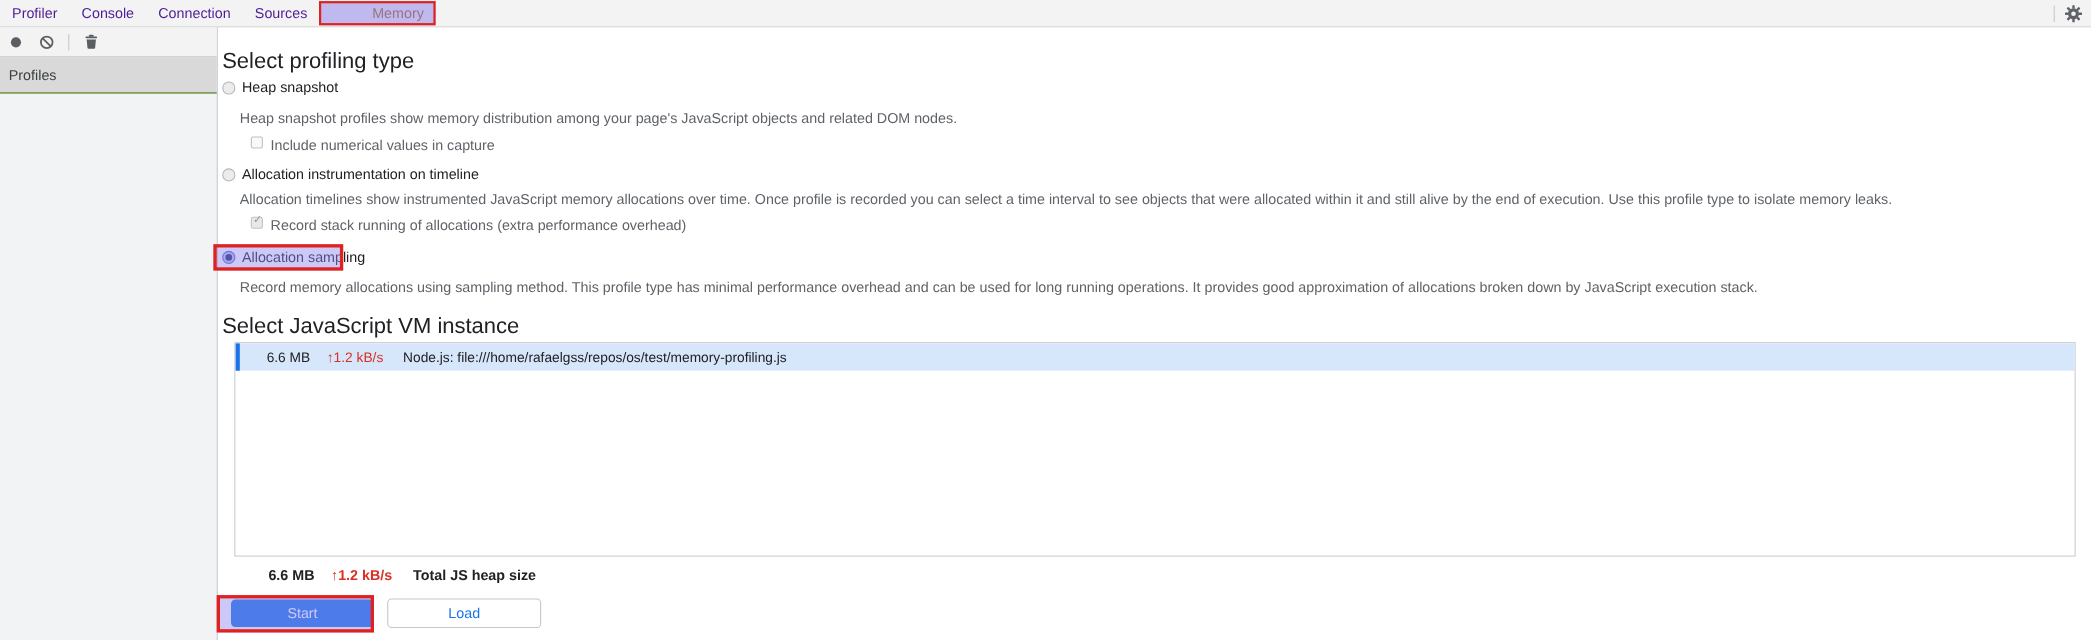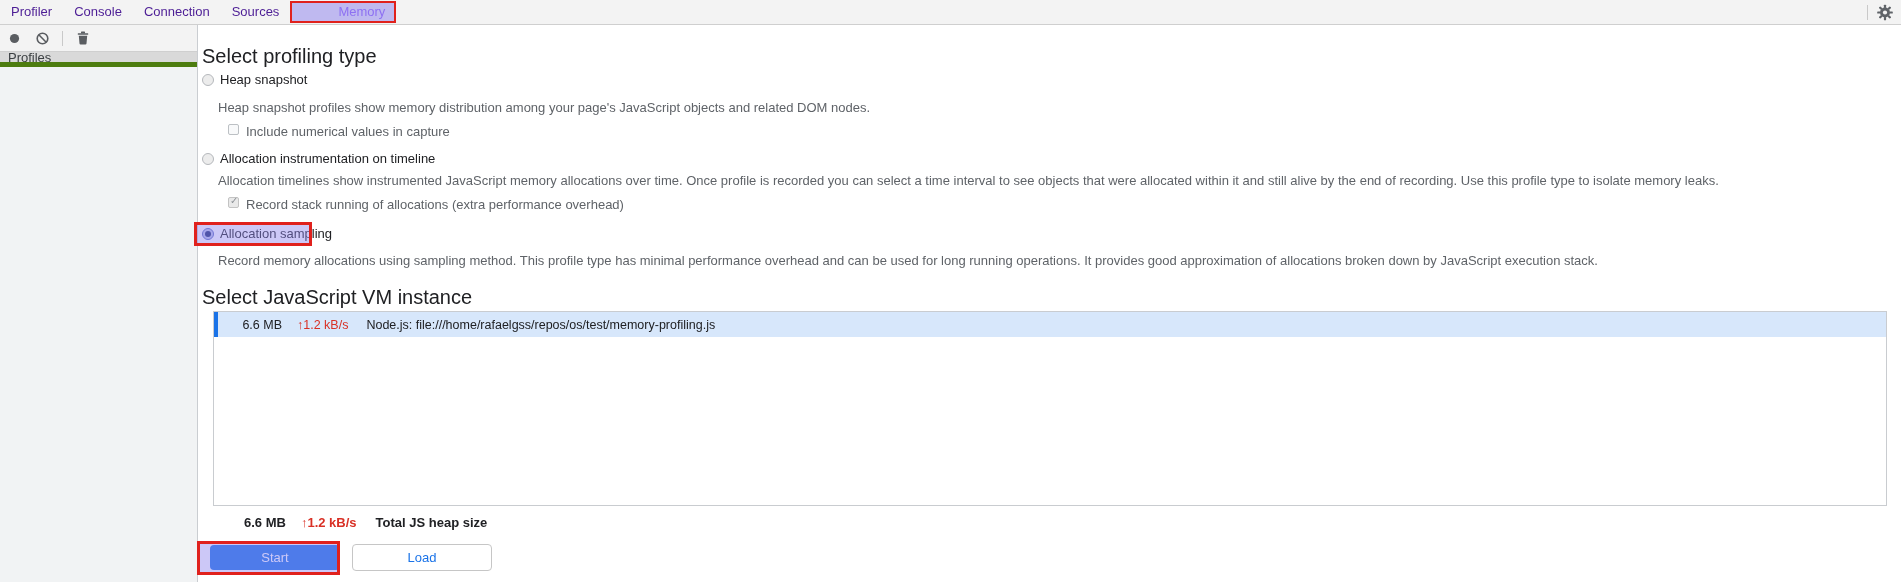--- a/index.html
+++ b/index.html
@@ -12,41 +12,41 @@
   
   .tabbar {
     position:absolute; left:0; top:0; right:0; height:25px;
     background:#f3f3f3; border-bottom:1px solid #cfcfcf;
     display:flex; align-items:center;
   }
   .tab {
     position:relative; height:24px; line-height:24px; padding:0 11px;
     font-size:13px; color:#4c1d95; cursor:default; white-space:nowrap;
   }
-  .tab.selected { color:#8b5cf6;padding-left:48px; }
+  .tab.selected { color:#a16207;padding-left:48px; }
   .tab-annotation {
     position:absolute; inset:1px 0 1px 0;
     border:2px solid #e0211d; background:rgba(143,133,238,0.52);
     pointer-events:none; z-index:5;
   }
   .tabbar-right { position:absolute; right:8px; top:0; height:24px; display:flex; align-items:center; gap:9px; }
   .vdiv { width:1px; height:15px; background:#c9c9c9; }
   
   .left-panel {
     position:absolute; left:0; top:25px; bottom:0; width:198px;
     background:#f1f3f4; border-right:1px solid #cacdd1;
   }
   .toolbar {
     height:27px; background:#f3f3f3; border-bottom:1px solid #cfcfcf;
     display:flex; align-items:center; padding-left:6px; gap:12px;
   }
   .profiles-header {
-    height:15px; background:#d9d9d9; display:flex; align-items:center;
+    height:33px; background:#d9d9d9; display:flex; align-items:center;
     padding-left:8px; font-size:13px; color:#3c4043;
-    border-bottom:5px solid #4d7c0f;
+    border-bottom:1px solid #4d7c0f;
   }
   .icon-btn { display:flex; align-items:center; justify-content:center; width:16px; height:16px; }
   
   .main { position:absolute; left:199px; top:25px; right:0; bottom:0; background:#fff; }
   .heading { position:absolute; font-size:20px; color:#202124; white-space:nowrap; }
   .opt-row { position:absolute; display:flex; align-items:center; gap:6px; height:15px; }
   .opt-label { font-size:13px; color:#202124; white-space:nowrap; }
   .desc { position:absolute; font-size:13px; color:#5f6368; white-space:nowrap; }
   .chk-row { position:absolute; display:flex; align-items:flex-start; gap:7px; height:13px; }
   .chk-label { font-size:13px; color:#5f6368; white-space:nowrap; }
@@ -183,21 +183,21 @@
     <div class="desc" style="left:19px; top:75px;">Heap snapshot profiles show memory distribution among your page's JavaScript objects and related DOM nodes.</div>
     <div class="chk-row" style="left:29px; top:99px;">
       <span class="checkbox"></span>
       <span class="chk-label">Include numerical values in capture</span>
     </div>
 
     <div class="opt-row" style="left:3px; top:126px;text-align:center;">
       <span class="radio"></span>
       <span class="opt-label">Allocation instrumentation on timeline</span>
     </div>
-    <div class="desc" style="left:19px; top:148px;">Allocation timelines show instrumented JavaScript memory allocations over time. Once profile is recorded you can select a time interval to see objects that were allocated within it and still alive by the end of recording. Use this profile type to isolate memory leaks.</div>
+    <div class="desc" style="left:19px; top:148px;">Allocation timelines show instrumented JavaScript memory allocations over time. Once profile is recorded you can select a time interval to see objects that were allocated within it and still alive by the end of execution. Use this profile type to isolate memory leaks.</div>
     <div class="chk-row" style="left:29px; top:172px;">
       <span class="checkbox checked"></span>
       <span class="chk-label">Record stack running of allocations (extra performance overhead)</span>
     </div>
 
     <div class="opt-row" style="left:3px; top:201px;">
       <span class="radio checked"></span>
       <span class="opt-label">Allocation sampling</span>
     </div>
     <div class="annotation" style="left:-5px; top:197px; width:118px; height:24px;"></div>

